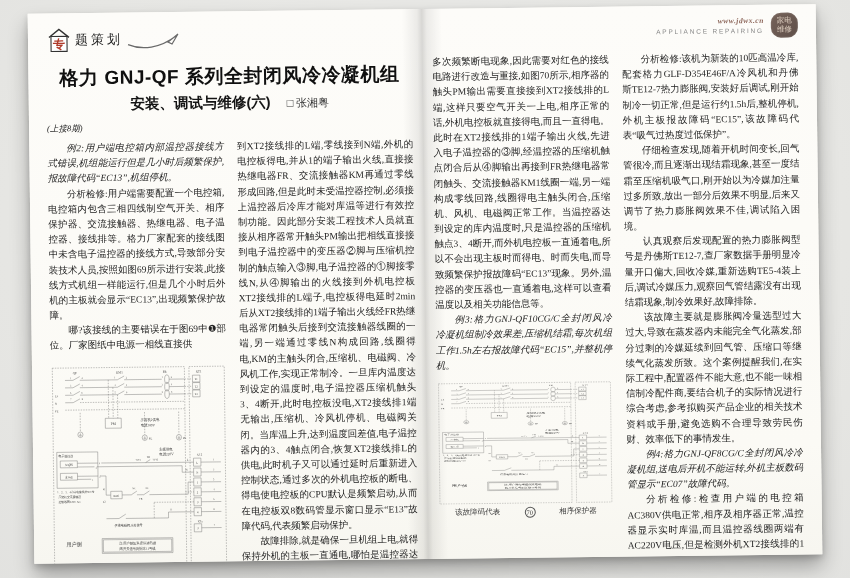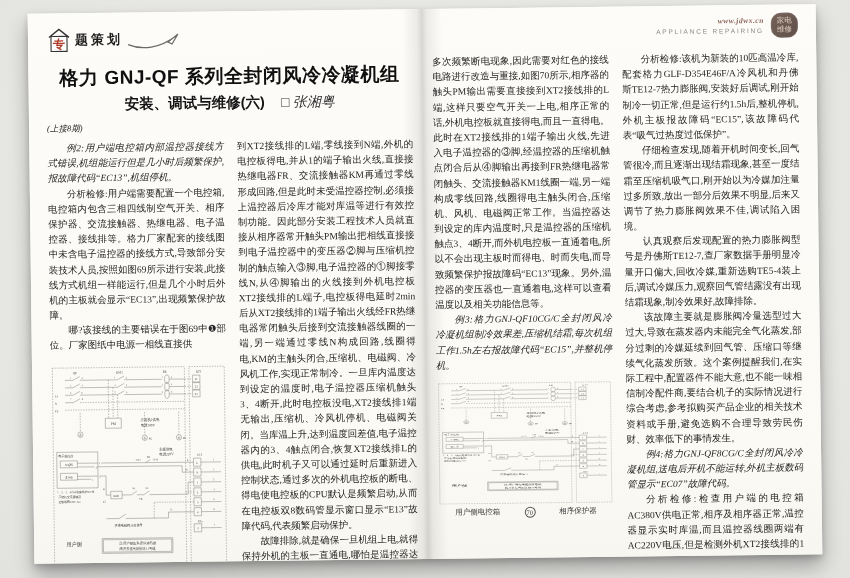--- a/index.html
+++ b/index.html
@@ -18,27 +18,27 @@
   .page{width:50%;height:100%;position:relative;overflow:hidden;box-sizing:border-box;
     background:linear-gradient(180deg,#fdfcf9 0%,#fbfaf5 80%,#f7f6f0 100%);}
   .page-left{padding:8px 10px 6px 18px;}
   .page-right{padding:8px 18px 6px 10px;}
   .fold{position:absolute;left:50%;top:0;width:40px;height:100%;transform:translateX(-50%);
     background:linear-gradient(to right,rgba(0,0,0,0) 0%,rgba(0,0,0,0.07) 38%,rgba(0,0,0,0.15) 50%,rgba(0,0,0,0.07) 62%,rgba(0,0,0,0) 100%);
     pointer-events:none;z-index:6;}
 
   
   .topic{display:flex;align-items:flex-end;gap:3px;height:32px;}
-  .topic-rest{font-family:"Liberation Sans","DejaVu Sans",sans-serif;font-weight:bold;
+  .topic-rest{font-family:"Liberation Sans","DejaVu Sans",sans-serif;font-weight:normal;
     font-size:13px;letter-spacing:3px;color:#1d1d1d;padding-bottom:4px;}
   .title{font-family:"Liberation Sans","DejaVu Sans",sans-serif;font-weight:bold;
     font-size:19px;letter-spacing:0.5px;color:#101010;text-align:center;margin-top:12px;}
   .subtitle-row{display:flex;justify-content:center;align-items:baseline;gap:16px;margin-top:4px;}
   .subtitle{font-family:"Liberation Sans","DejaVu Sans",sans-serif;font-weight:bold;font-size:14.5px;color:#141414;}
-  .author{font-size:14px;color:#333;font-style:italic;}
+  .author{font-size:11px;color:#333;}
   .continued{font-size:8.5px;font-style:italic;color:#222;margin-top:9px;}
 
   
   .mag-head{display:flex;justify-content:flex-end;align-items:flex-start;gap:7px;height:32px;}
   .mag-text{text-align:right;margin-top:3px;}
   .mag-url{font-size:7.5px;font-style:italic;font-weight:bold;color:#8d675b;letter-spacing:0.5px;}
   .mag-tag{font-size:6.5px;letter-spacing:1.8px;color:#8b8b8b;margin-top:2px;
     font-family:"Liberation Sans","DejaVu Sans",sans-serif;}
   .stamp{width:27px;height:25px;background:linear-gradient(135deg,#756259 0%,#5f4f49 100%);
     color:#decfc0;display:flex;flex-direction:column;align-items:center;justify-content:center;
@@ -484,21 +484,21 @@
                   <text x="284" y="246" font-size="4.5">8</text>
                   <text x="256" y="266" font-size="4.8">XTn</text>
                   <text x="256.5" y="277" font-size="5.2" text-anchor="middle">3</text>
                   <text x="284" y="272" font-size="4.5">7</text>
                   <text x="25" y="302" font-size="9">用户侧</text>
                   <text x="150" y="300" font-size="5.8" text-anchor="middle">注:用户侧如果接供液电磁</text>
                   <text x="150" y="309" font-size="5.8" text-anchor="middle">阀开关信号则拆除11号线</text>
                 </g>
               </svg></div>
           <div class="fig-caption">
-            <span>用户侧电控箱</span>
+            <span>该故障码代表</span>
             <span class="fig-num">70</span>
             <span>相序保护器</span>
           </div>
         </div>
       </div>
       <div class="col">
         <p class="body">分析检修:该机为新装的10匹高温冷库,配套格力GLF-D354E46F/A冷风机和丹佛斯TE12-7热力膨胀阀,安装好后调试,刚开始制冷一切正常,但是运行约1.5h后,整机停机,外机主板报故障码“EC15”,该故障码代表“吸气过热度过低保护”。</p>
         <p class="body">仔细检查发现,随着开机时间变长,回气管很冷,而且逐渐出现结霜现象,甚至一度结霜至压缩机吸气口,刚开始以为冷媒加注量过多所致,放出一部分后效果不明显,后来又调节了热力膨胀阀效果不佳,调试陷入困境。</p>
         <p class="body">认真观察后发现配置的热力膨胀阀型号是丹佛斯TE12-7,查厂家数据手册明显冷量开口偏大,回收冷媒,重新选购TE5-4装上后,调试冷媒压力,观察回气管结露没有出现结霜现象,制冷效果好,故障排除。</p>
         <p class="body">该故障主要就是膨胀阀冷量选型过大过大,导致在蒸发器内未能完全气化蒸发,部分过剩的冷媒延续到回气管、压缩口等继续气化蒸发所致。这个案例提醒我们,在实际工程中,配置器件不能大意,也不能一味相信制冷配件商,要结合机子的实际情况进行综合考虑,参考拟购买产品企业的相关技术资料或手册,避免选购不合理导致劳民伤财、效率低下的事情发生。</p>

